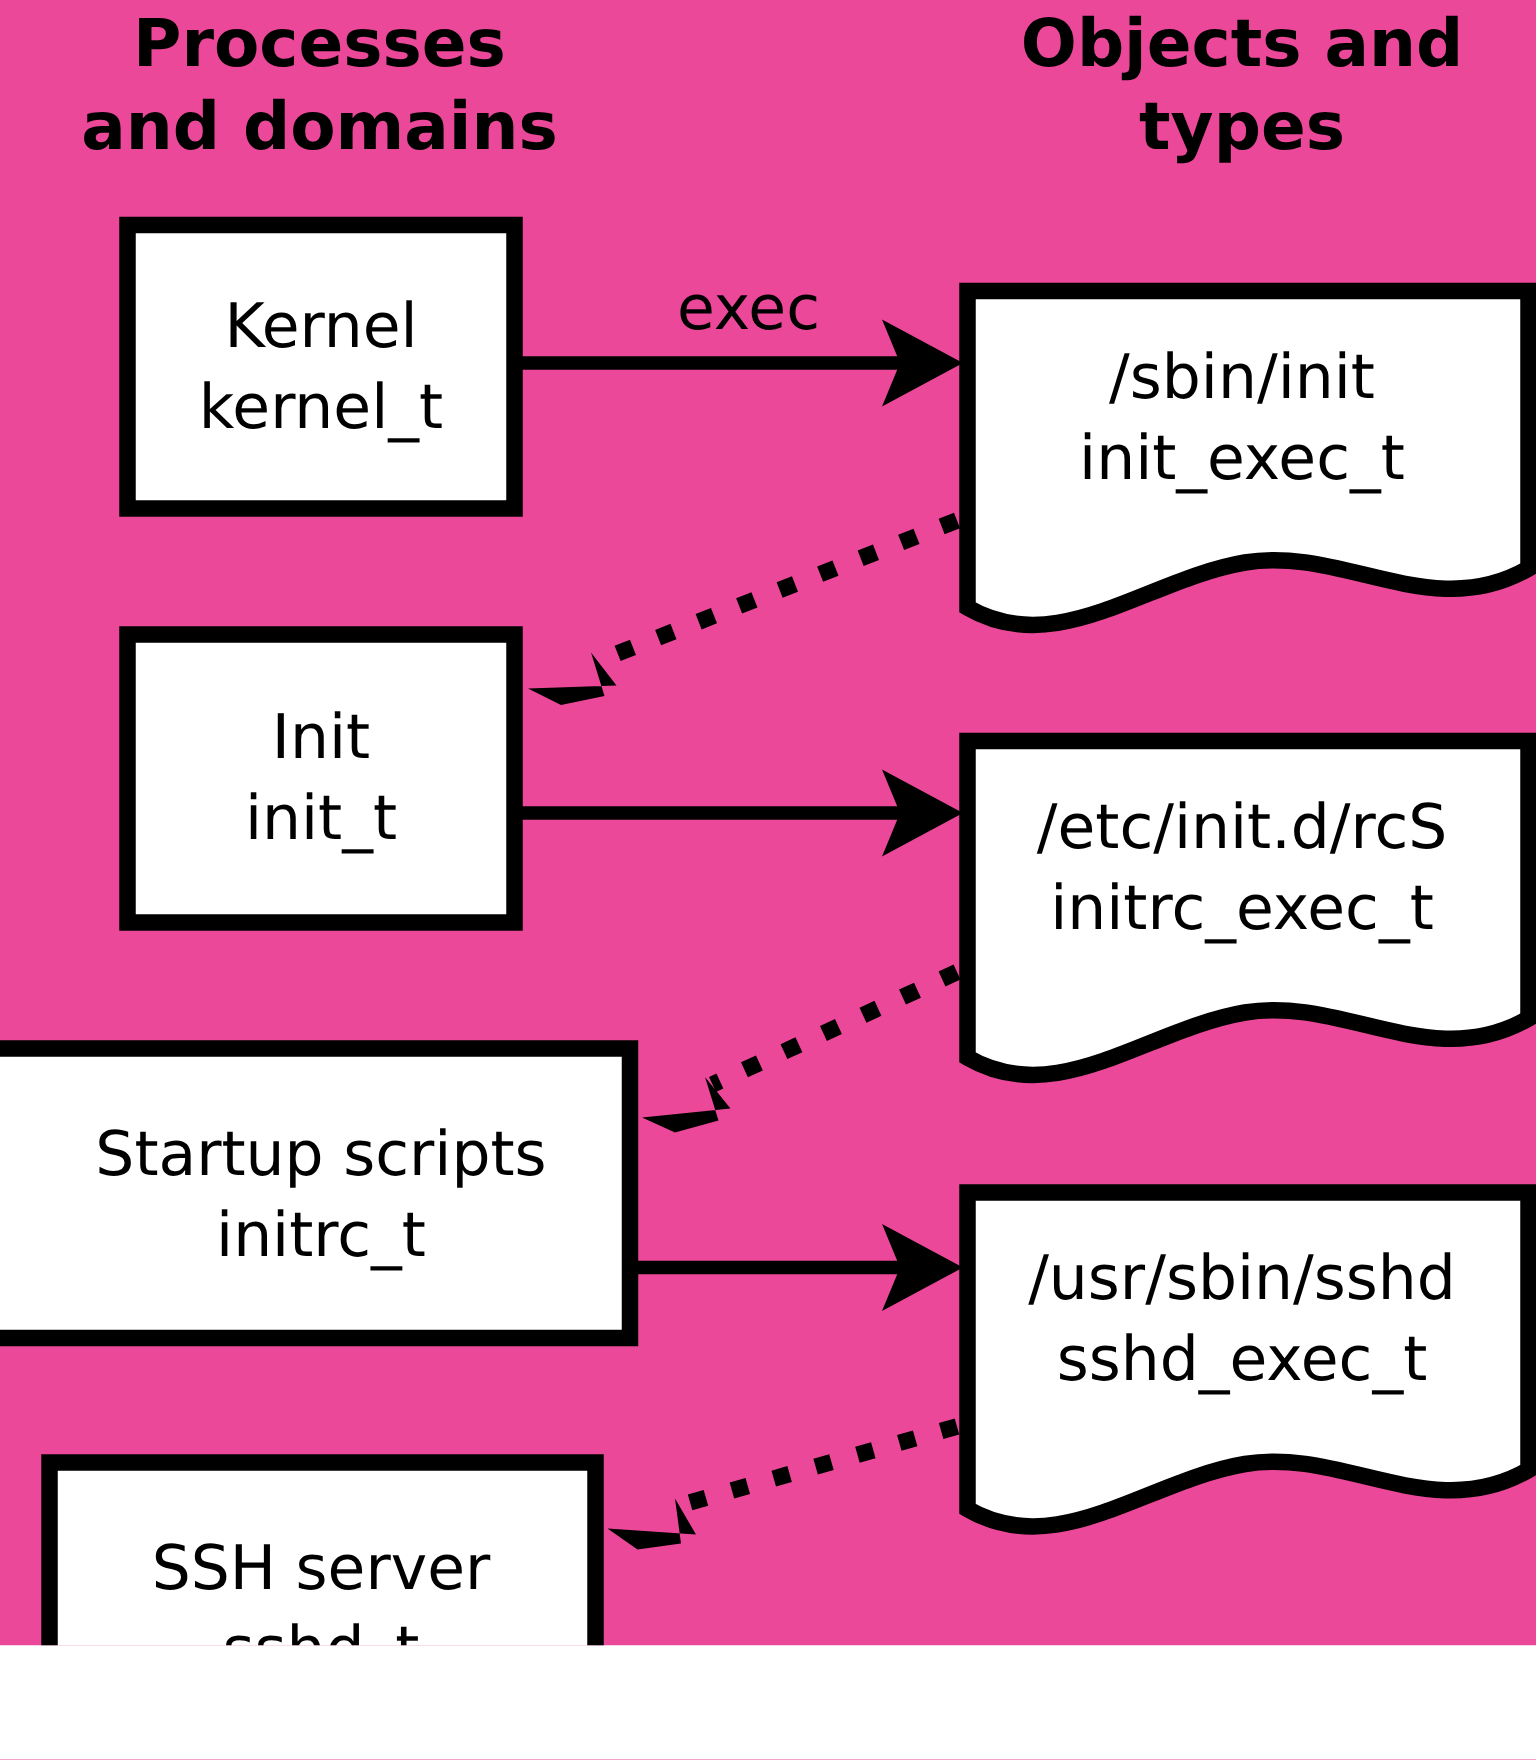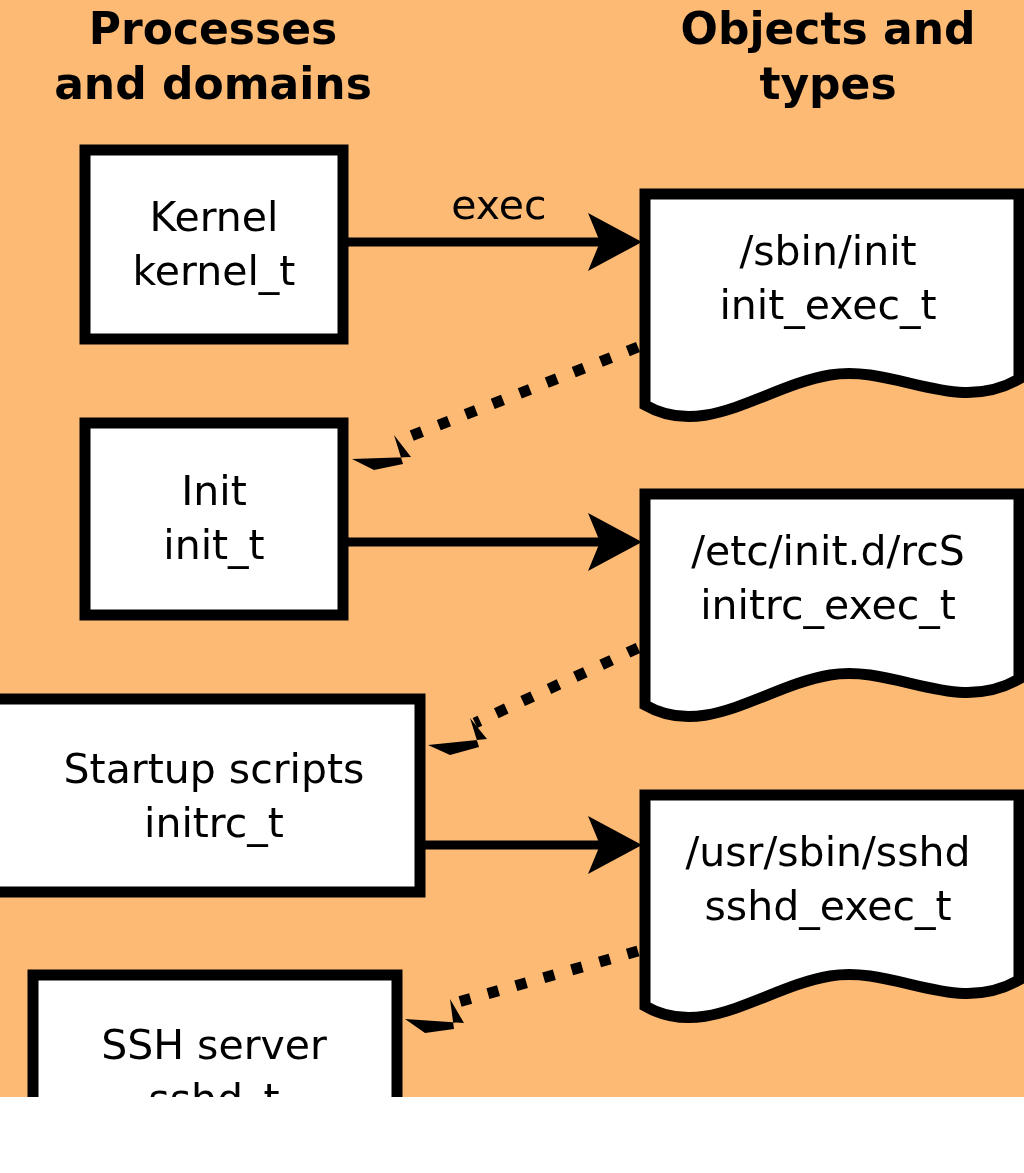--- a/index.html
+++ b/index.html
@@ -4,21 +4,21 @@
 <style>
   html, body {
     margin: 0;
     padding: 0;
     background: #ffffff;
   }
   #page {
     position: relative;
     width: 1024px;
     height: 1097px;
-    background: #fdba74;
+    background: #ec4899;
     overflow: hidden;
     font-family: "DejaVu Sans", sans-serif;
   }
   #diagram-svg {
     position: absolute;
     top: 0;
     left: 0;
     width: 1024px;
     height: 1173px;
     display: block;

